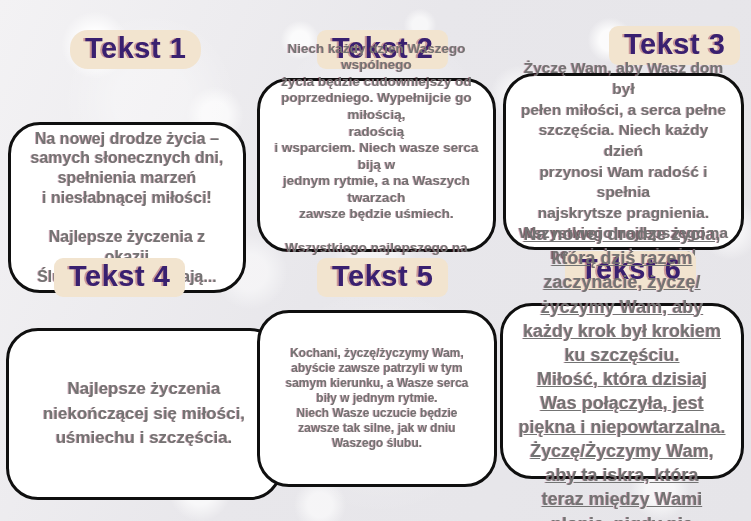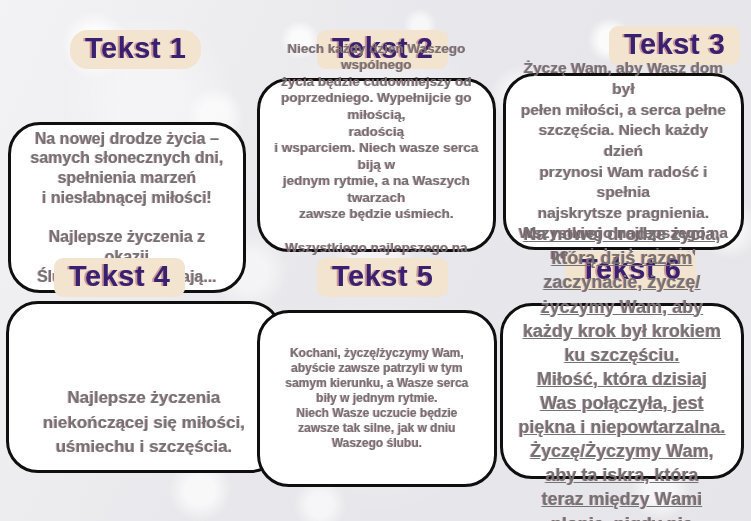--- a/index.html
+++ b/index.html
@@ -77,21 +77,21 @@
   
   .p2 .chip { left: 317px; top: 30px; }
   .p2 .card { left: 257px; top: 78px;  width: 239px; height: 174px; padding: 6px 8px; }
   .p2 .body { font-size: 13.5px; line-height: 1.23; }
   
   .p3 .chip { left: 564px; top: 26px; margin-left: 45px; }
   .p3 .card { left: 503px; top: 73px;  width: 241px; height: 177px; padding: 10px 12px; }
   .p3 .body { font-size: 15.5px; line-height: 1.33; }
   
   .p4 .chip { left: 54px;  top: 258px; }
-  .p4 .card { left: 6px;   top: 301px; width: 276px; height: 172px; padding: 10px 16px; align-items: flex-end; }
+  .p4 .card { left: 6px;   top: 328px; width: 276px; height: 172px; padding: 10px 16px; }
   .p4 .body { font-size: 17px;   line-height: 1.45; }
   
   .p5 .chip { left: 317px; top: 258px; }
   .p5 .card { left: 257px; top: 310px; width: 240px; height: 177px; padding: 8px 10px; }
   .p5 .body { font-size: 12px; line-height: 1.26; }
   
   .p6 .chip { left: 565px; top: 251px; }
   .p6 .card { left: 500px; top: 303px; width: 244px; height: 176px; padding: 8px 14px; }
   .p6 .body { font-size: 18px;   line-height: 1.34; text-decoration: underline; }
 </style>

